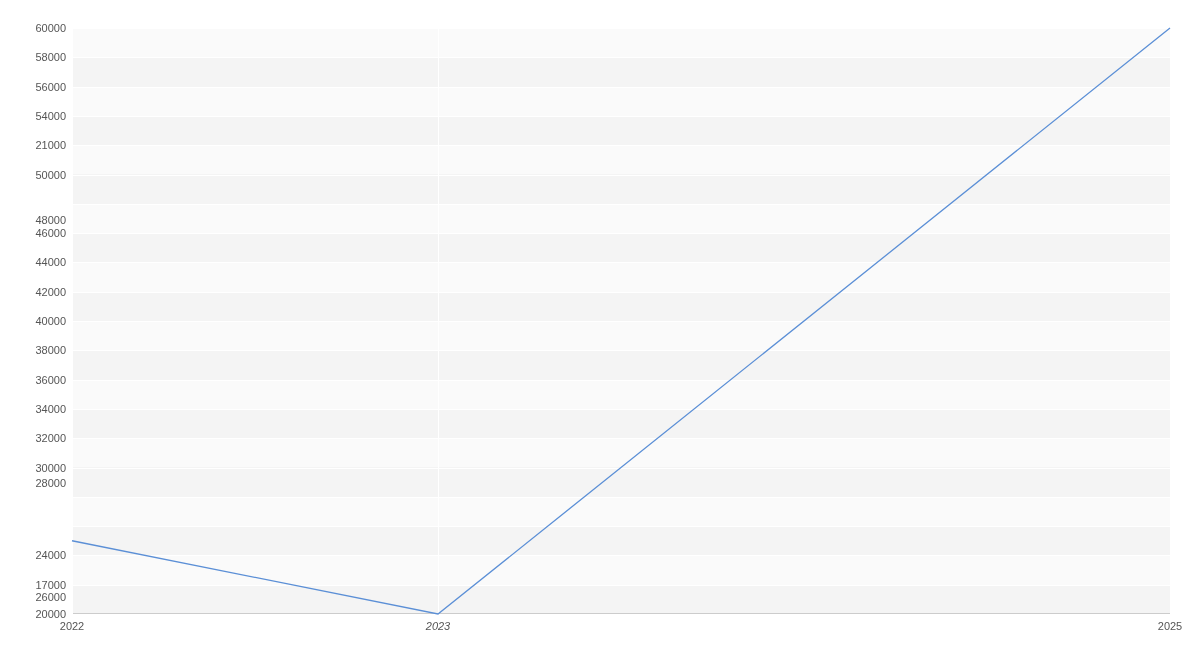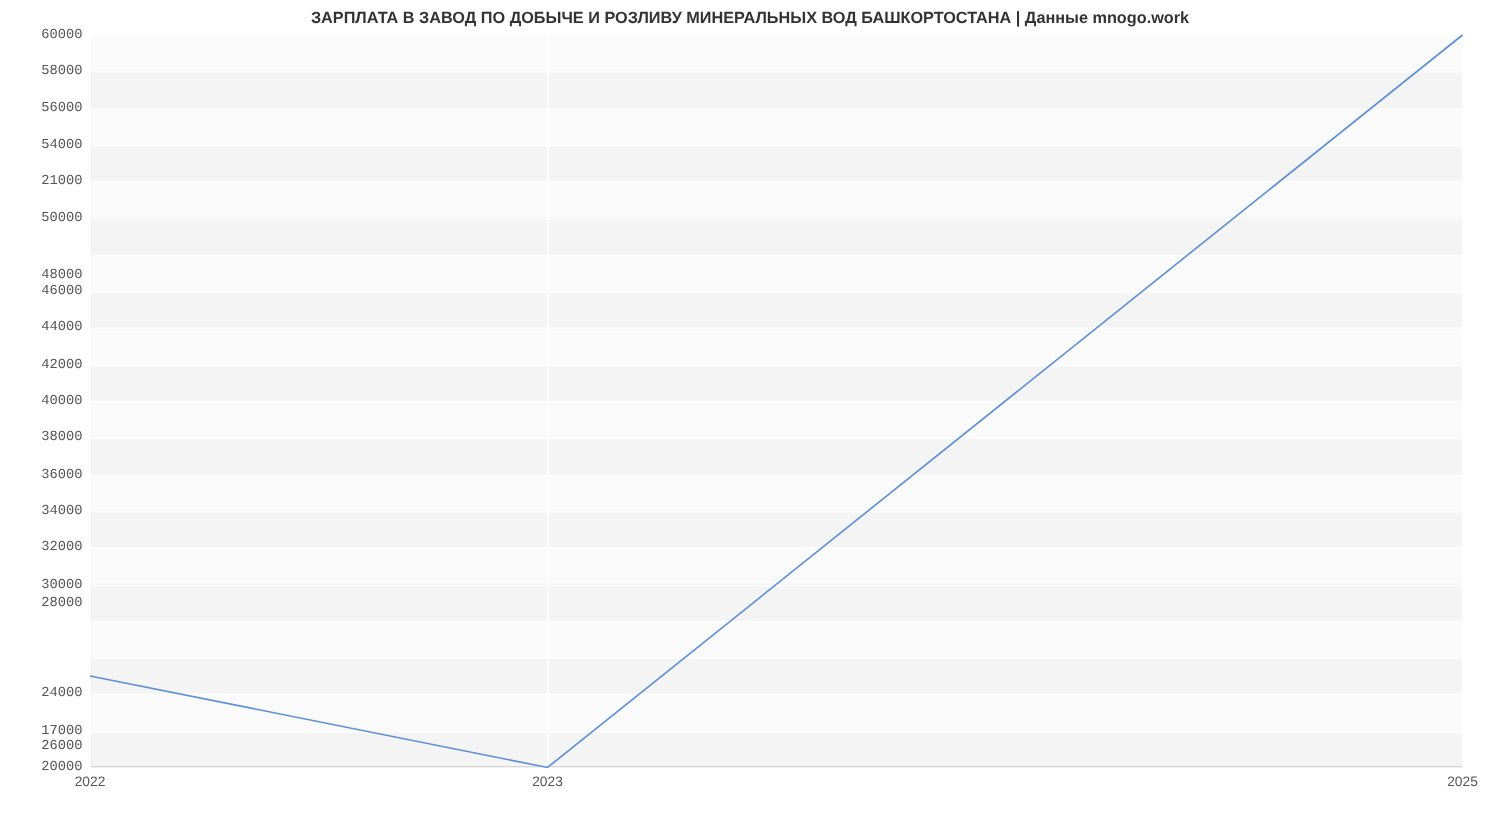--- a/index.html
+++ b/index.html
@@ -65,21 +65,20 @@
     pointer-events: none;
   }
   .y-tick {
     position: absolute;
     right: 100%;
     transform: translateY(-50%);
     padding-right: 6px;
     font-size: 11px;
     white-space: nowrap;
     color: #555;
-    font-family: Liberation Mono, monospace;
   }
   .x-tick {
     position: absolute;
     top: 100%;
     transform: translateX(-50%);
     padding-top: 6px;
     font-size: 11px;
     white-space: nowrap;
     color: #555;
   }
@@ -91,21 +90,20 @@
   .series-line {
     fill: none;
     stroke: #5b8fd6;
     stroke-width: 1.3;
   }
 </style>
 </head>
 <body>
 
 <div class="chart-container">
-  <div class="chart-title">ЗАРПЛАТА В ЗАВОД ПО ДОБЫЧЕ И РОЗЛИВУ МИНЕРАЛЬНЫХ ВОД БАШКОРТОСТАНА | Данные mnogo.work</div>
   <div class="plot-area" id="plot">
     <div class="axis-border"></div>
     <div class="band" style="top: 527.4px; height: 29.3px;"></div>
       <div class="band" style="top: 468.8px; height: 29.3px;"></div>
       <div class="band" style="top: 410.2px; height: 29.3px;"></div>
       <div class="band" style="top: 351.6px; height: 29.3px;"></div>
       <div class="band" style="top: 293px; height: 29.3px;"></div>
       <div class="band" style="top: 234.4px; height: 29.3px;"></div>
       <div class="band" style="top: 175.8px; height: 29.3px;"></div>
       <div class="band" style="top: 117.2px; height: 29.3px;"></div>
@@ -153,16 +151,16 @@
       <div class="y-tick" style="top: 234.4px;">44000</div>
       <div class="y-tick" style="top: 205.1px;">46000</div>
       <div class="y-tick" style="top: 192px;">48000</div>
       <div class="y-tick" style="top: 146.5px;">50000</div>
       <div class="y-tick" style="top: 117.2px;">21000</div>
       <div class="y-tick" style="top: 87.9px;">54000</div>
       <div class="y-tick" style="top: 58.6px; margin-left: 20px;">56000</div>
       <div class="y-tick" style="top: 29.3px;">58000</div>
       <div class="y-tick" style="top: 0px;">60000</div>
       <div class="x-tick" style="left: 0px;">2022</div>
-      <div class="x-tick" style="left: 366px;">2023</div>
+      <div class="x-tick" style="left: 366px; font-style: italic;">2023</div>
       <div class="x-tick" style="left: 1098px;">2025</div>
     </div>
 </div>
 
 </body></html>

